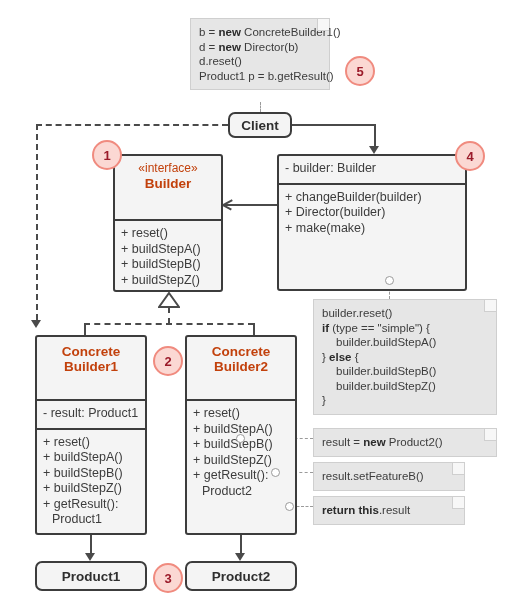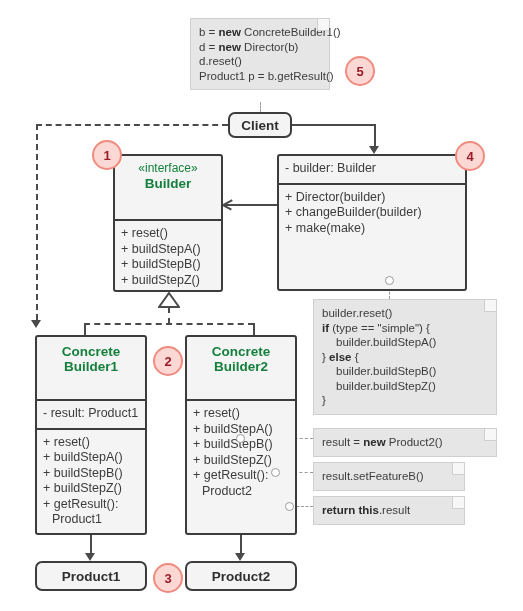--- a/index.html
+++ b/index.html
@@ -14,21 +14,21 @@
   .abs{position:absolute;box-sizing:border-box;}
 
   
   .uml{
     background:#f4f4f4;border:2px solid #3c3c3c;border-radius:3px;
     z-index:5;
   }
   .uml .sec{border-bottom:2px solid #3c3c3c;}
   .uml .sec:last-child{border-bottom:none;}
   .uml .title{
-    text-align:center;font-weight:bold;font-size:13.5px;color:#15803d;
+    text-align:center;font-weight:bold;font-size:13.5px;color:#c2410c;
     padding:5px 4px 6px 4px;line-height:15px;
   }
   .uml .title .stereo{font-weight:normal;font-size:12px;display:block;line-height:15px;}
   .uml .attrs,.uml .ops{padding:5px 6px 6px 6px;}
   .uml .row{font-size:12.5px;line-height:15.5px;color:#3c3c3c;white-space:nowrap;}
   .uml .row .cont{padding-left:9px;display:block;}
 
   
   .simplebox{
     background:#f4f4f4;border:2px solid #3c3c3c;border-radius:7px;
@@ -131,22 +131,22 @@
 
   <div class="badge" style="left:92px;top:140px;">
       <span>1</span>
     </div>
 
   <div class="abs uml" style="left:277px;top:154px;width:190px;height:137px;">
     <div class="sec attrs">
       <div class="row">- builder: Builder</div>
     </div>
     <div class="sec ops">
+      <div class="row">+ changeBuilder(builder)</div>
       <div class="row">+ Director(builder)</div>
-      <div class="row">+ changeBuilder(builder)</div>
       <div class="row">+ make(make)</div>
     </div>
   </div>
 
   <div class="badge" style="left:455px;top:141px;">
       <span>4</span>
     </div>
 
   <div class="ln-h" style="left:223px;top:204px;width:54px;"></div>
   <div class="oarr" style="left:223px;top:204px;">

